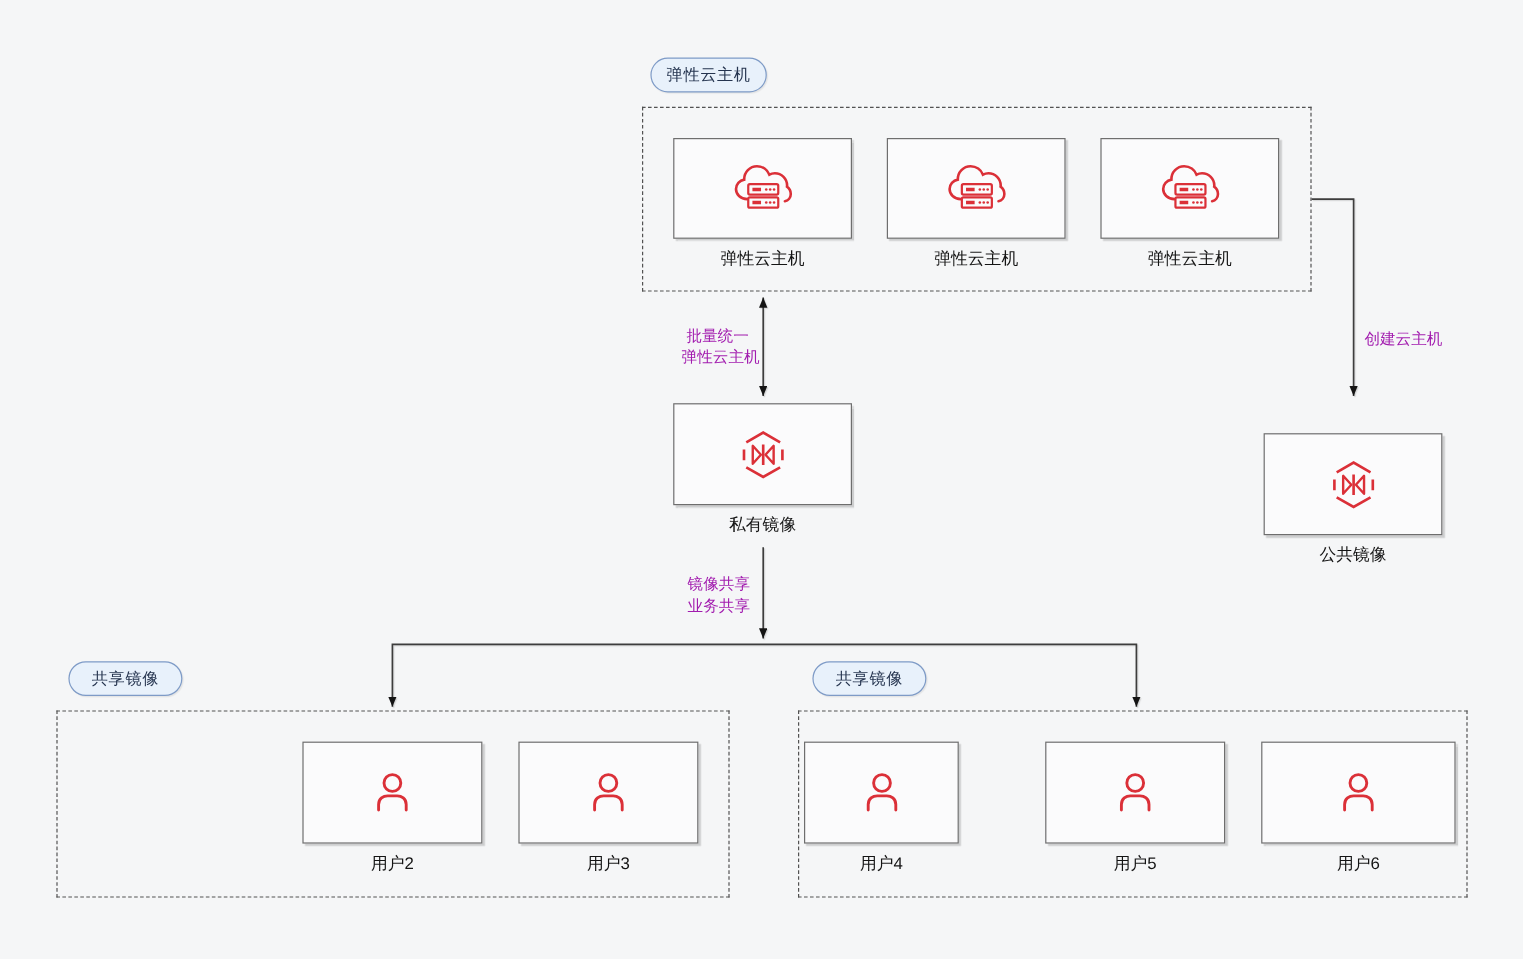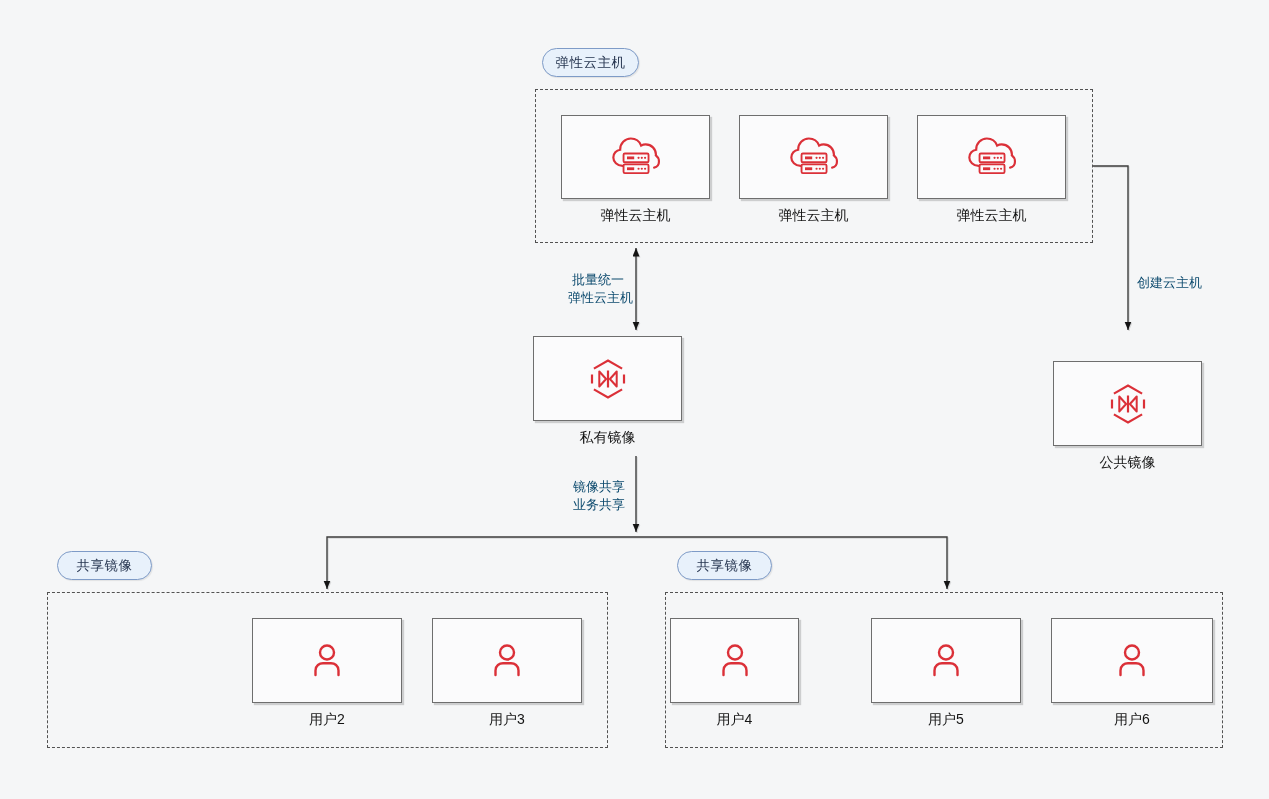--- a/index.html
+++ b/index.html
@@ -40,21 +40,21 @@
   .box.h84{height:84px;}
   .box.h85{height:85px;}
   .cell-label{
     margin-top:8px;font-size:14px;line-height:16px;
     text-align:center;white-space:nowrap;color:#141414;
   }
 
   
   .edge-label{
     position:absolute;font-size:13px;line-height:18px;
-    text-align:center;color:#0c4a6e;white-space:nowrap;
+    text-align:center;color:#a21caf;white-space:nowrap;
   }
 
   svg.edges{position:absolute;left:0;top:0;filter:drop-shadow(1px 1px 0.5px rgba(0,0,0,.12));}
   .icon{display:block;}
 </style>
 </head>
 <body>
 
 <div id="canvas">
 
@@ -141,21 +141,21 @@
           <line x1="17.2" y1="33.8" x2="23.8" y2="33.8" stroke="#db3038" stroke-width="2.6"></line>
           <circle cx="27.8" cy="33.8" r="1" fill="#db3038"></circle>
             <circle cx="30.8" cy="33.8" r="1" fill="#db3038"></circle>
             <circle cx="33.8" cy="33.8" r="1" fill="#db3038"></circle>
         </g>
       </svg>
     </div>
     <div class="cell-label">弹性云主机</div>
   </div>
 
-  <div class="cell" style="left:533px;top:336px;width:149px;">
+  <div class="cell" style="left:561px;top:336px;width:149px;">
     <div class="box h85">
       <svg class="icon" viewBox="0 0 50 50" width="50" height="50">
         <g fill="none" stroke="#db3038" stroke-width="2.2">
           <path d="M10.9 14.6 L25 6.5 L39.1 14.6"></path>
           <path d="M9 20.5 L9 29.5"></path>
           <path d="M41 20.5 L41 29.5"></path>
           <path d="M10.9 35.4 L25 43.5 L39.1 35.4"></path>
         </g>
         <g fill="none" stroke="#db3038" stroke-width="2" stroke-linejoin="round">
           <path d="M16.3 17.5 L16.3 32.5 L23.1 25 Z"></path>

